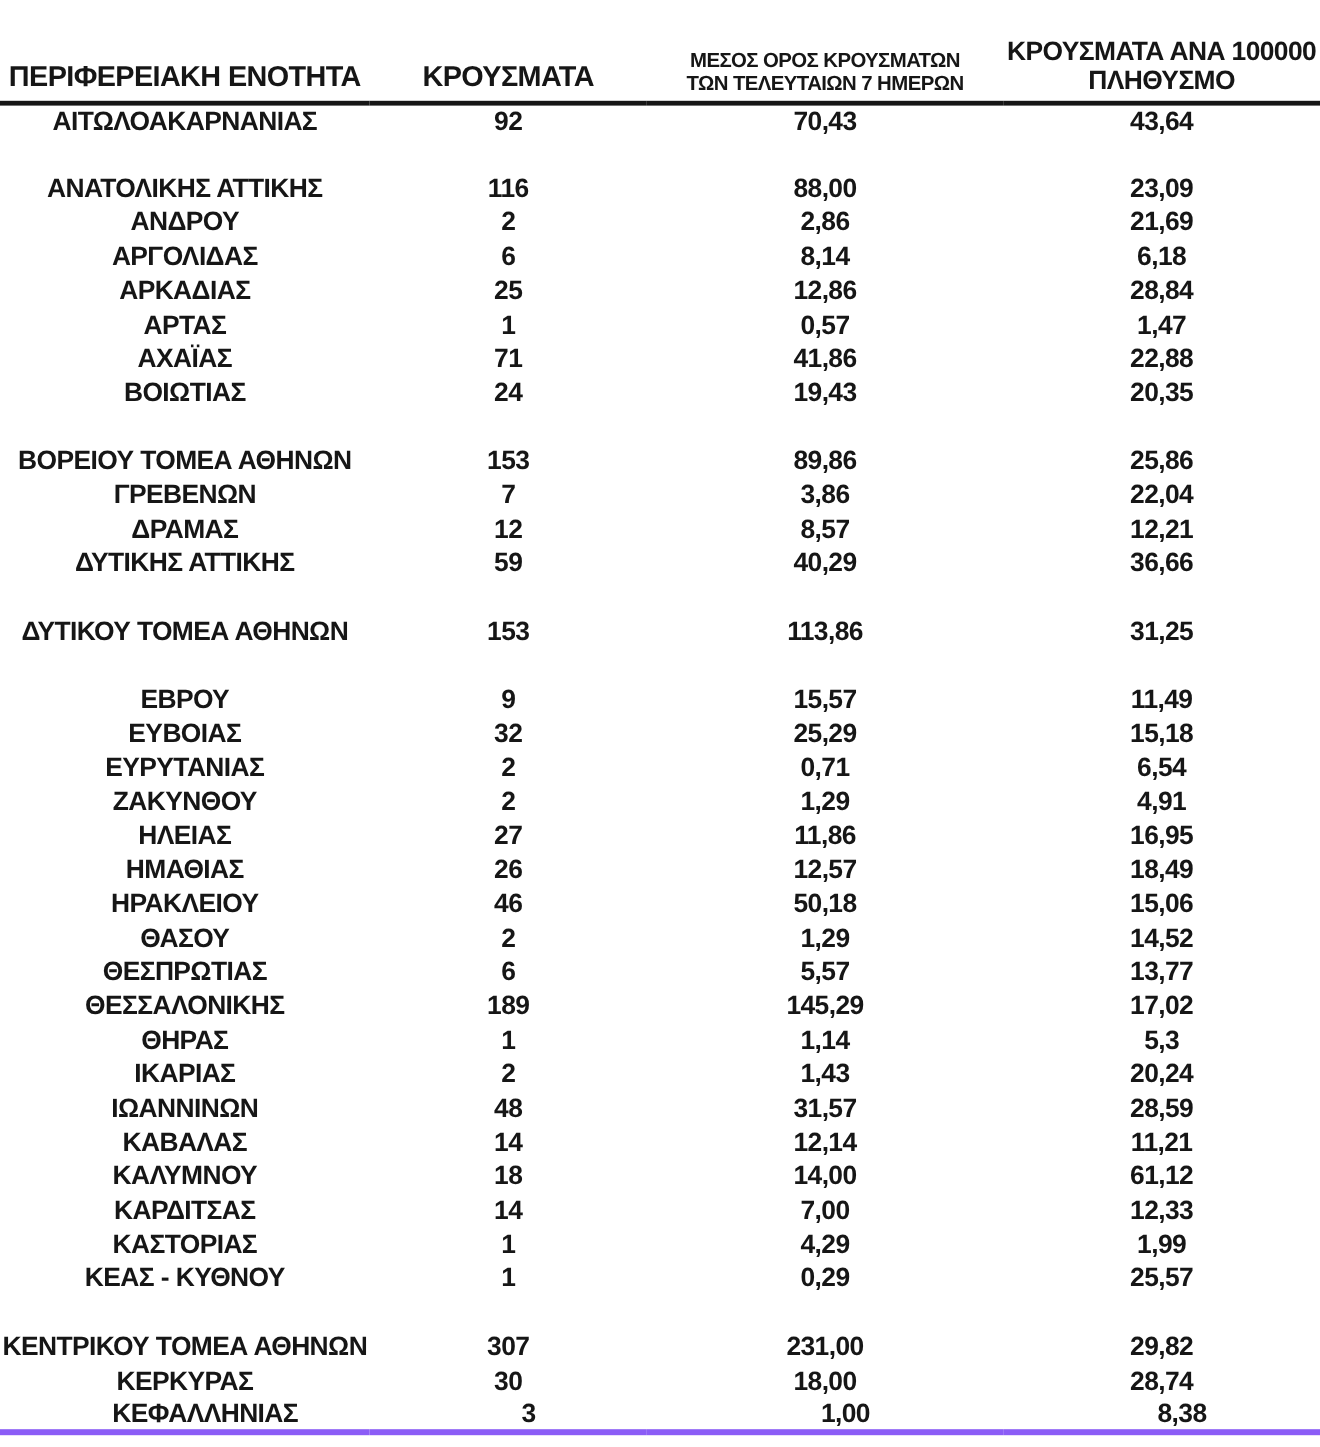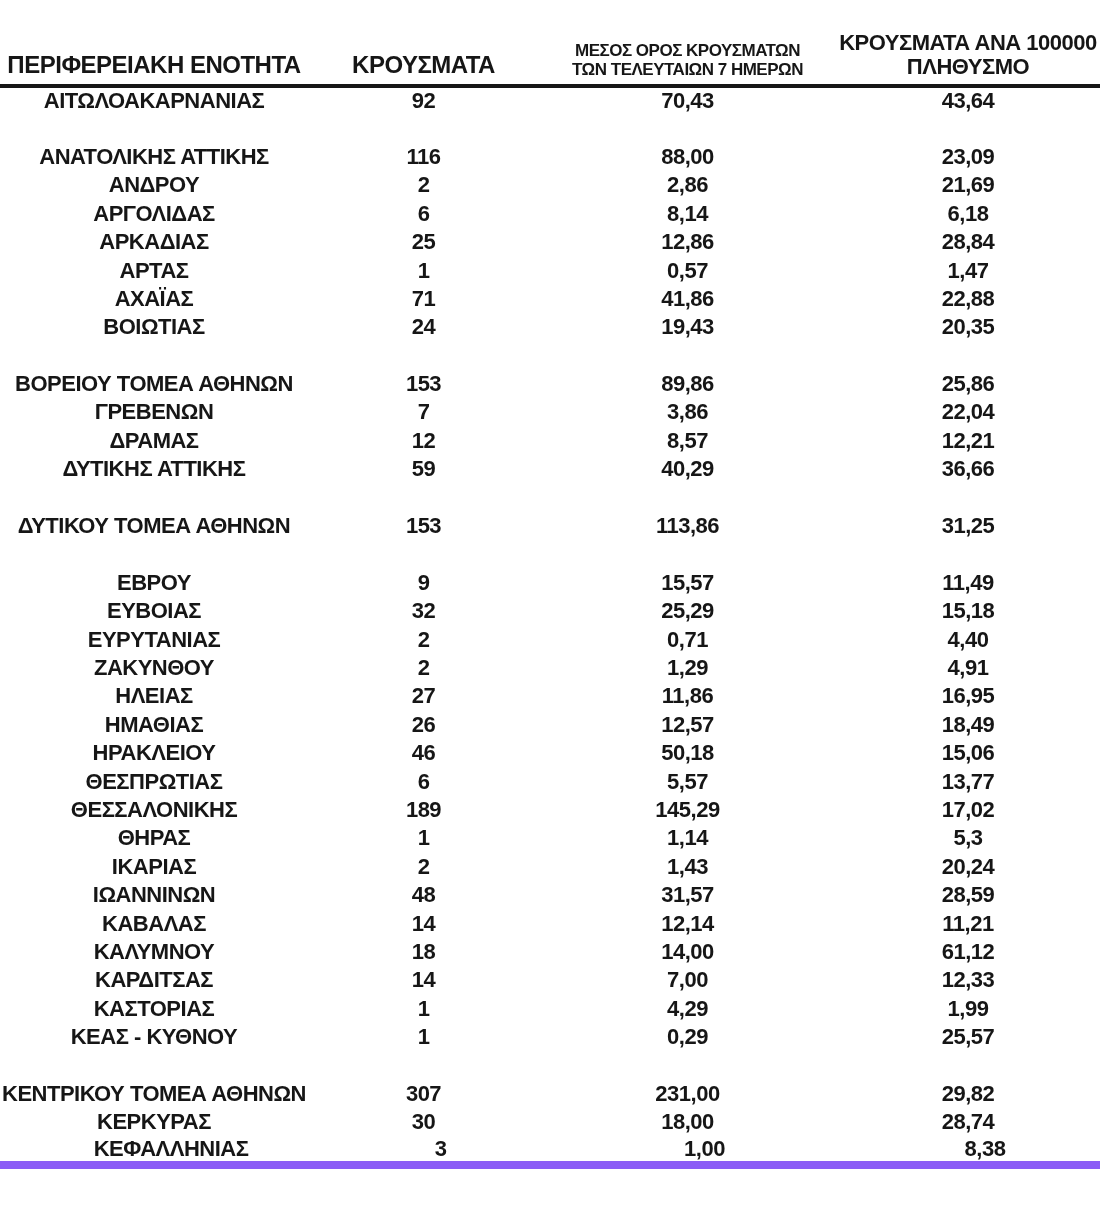--- a/index.html
+++ b/index.html
@@ -49,21 +49,21 @@
     vertical-align: middle;
     font-weight: bold;
     font-size: 22px;
     letter-spacing: -0.5px;
     line-height: 1;
     white-space: nowrap;
     padding: 0;
     overflow: visible;
   }
   tbody tr.spacer td { font-size: 1px; }
-  tbody tr:last-child td { border-bottom: 8px solid #8b5cf6; padding-left: 34px; }
+  tbody tr:last-child td { border-bottom: 5px solid #8b5cf6; padding-left: 34px; }
 </style>
 </head>
 <body>
 
 <div class="page">
   <table class="cases">
     <colgroup>
       <col class="c1">
         <col class="c2">
         <col class="c3">
@@ -206,21 +206,21 @@
     <td>ΕΥΒΟΙΑΣ</td>
     <td>32</td>
     <td>25,29</td>
     <td>15,18</td>
   </tr>
 
   <tr>
     <td>ΕΥΡΥΤΑΝΙΑΣ</td>
     <td>2</td>
     <td>0,71</td>
-    <td>4,40</td>
+    <td>6,54</td>
   </tr>
 
   <tr>
     <td>ΖΑΚΥΝΘΟΥ</td>
     <td>2</td>
     <td>1,29</td>
     <td>4,91</td>
   </tr>
 
   <tr>
@@ -237,20 +237,26 @@
     <td>18,49</td>
   </tr>
 
   <tr>
     <td>ΗΡΑΚΛΕΙΟΥ</td>
     <td>46</td>
     <td>50,18</td>
     <td>15,06</td>
   </tr>
 
+  <tr>
+    <td>ΘΑΣΟΥ</td>
+    <td>2</td>
+    <td>1,29</td>
+    <td>14,52</td>
+  </tr>
 
   <tr>
     <td>ΘΕΣΠΡΩΤΙΑΣ</td>
     <td>6</td>
     <td>5,57</td>
     <td>13,77</td>
   </tr>
 
   <tr>
     <td>ΘΕΣΣΑΛΟΝΙΚΗΣ</td>

